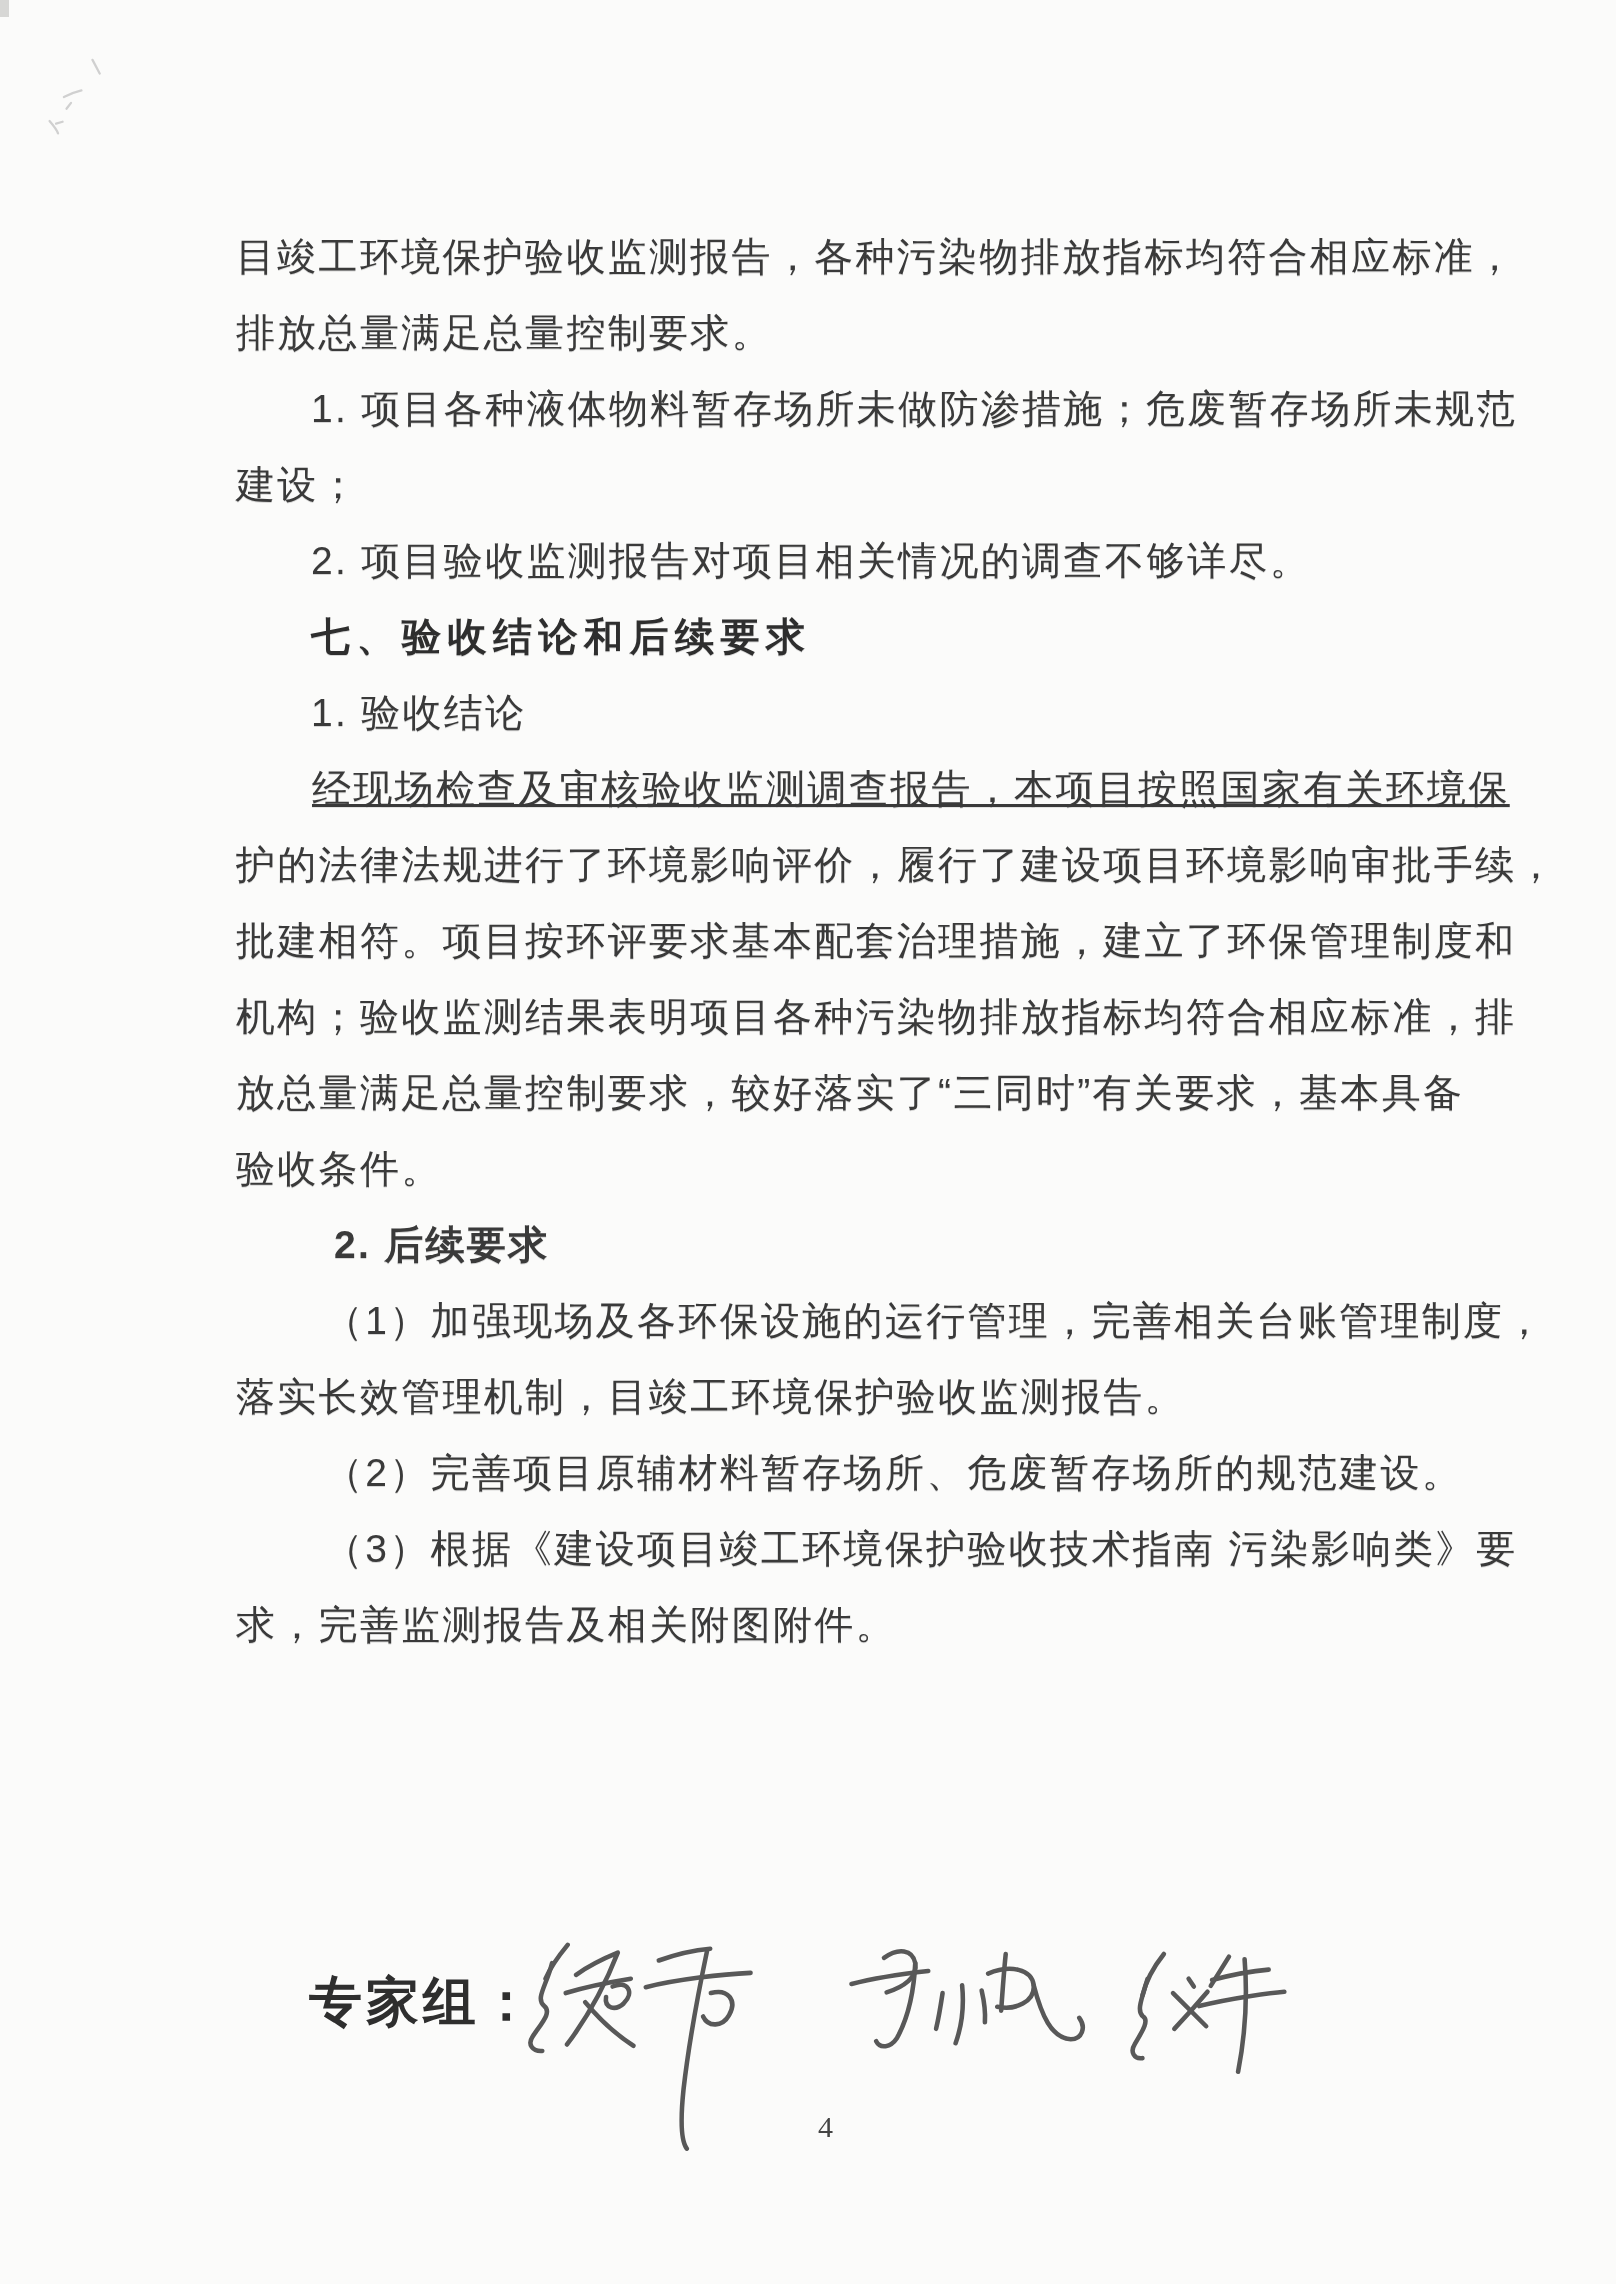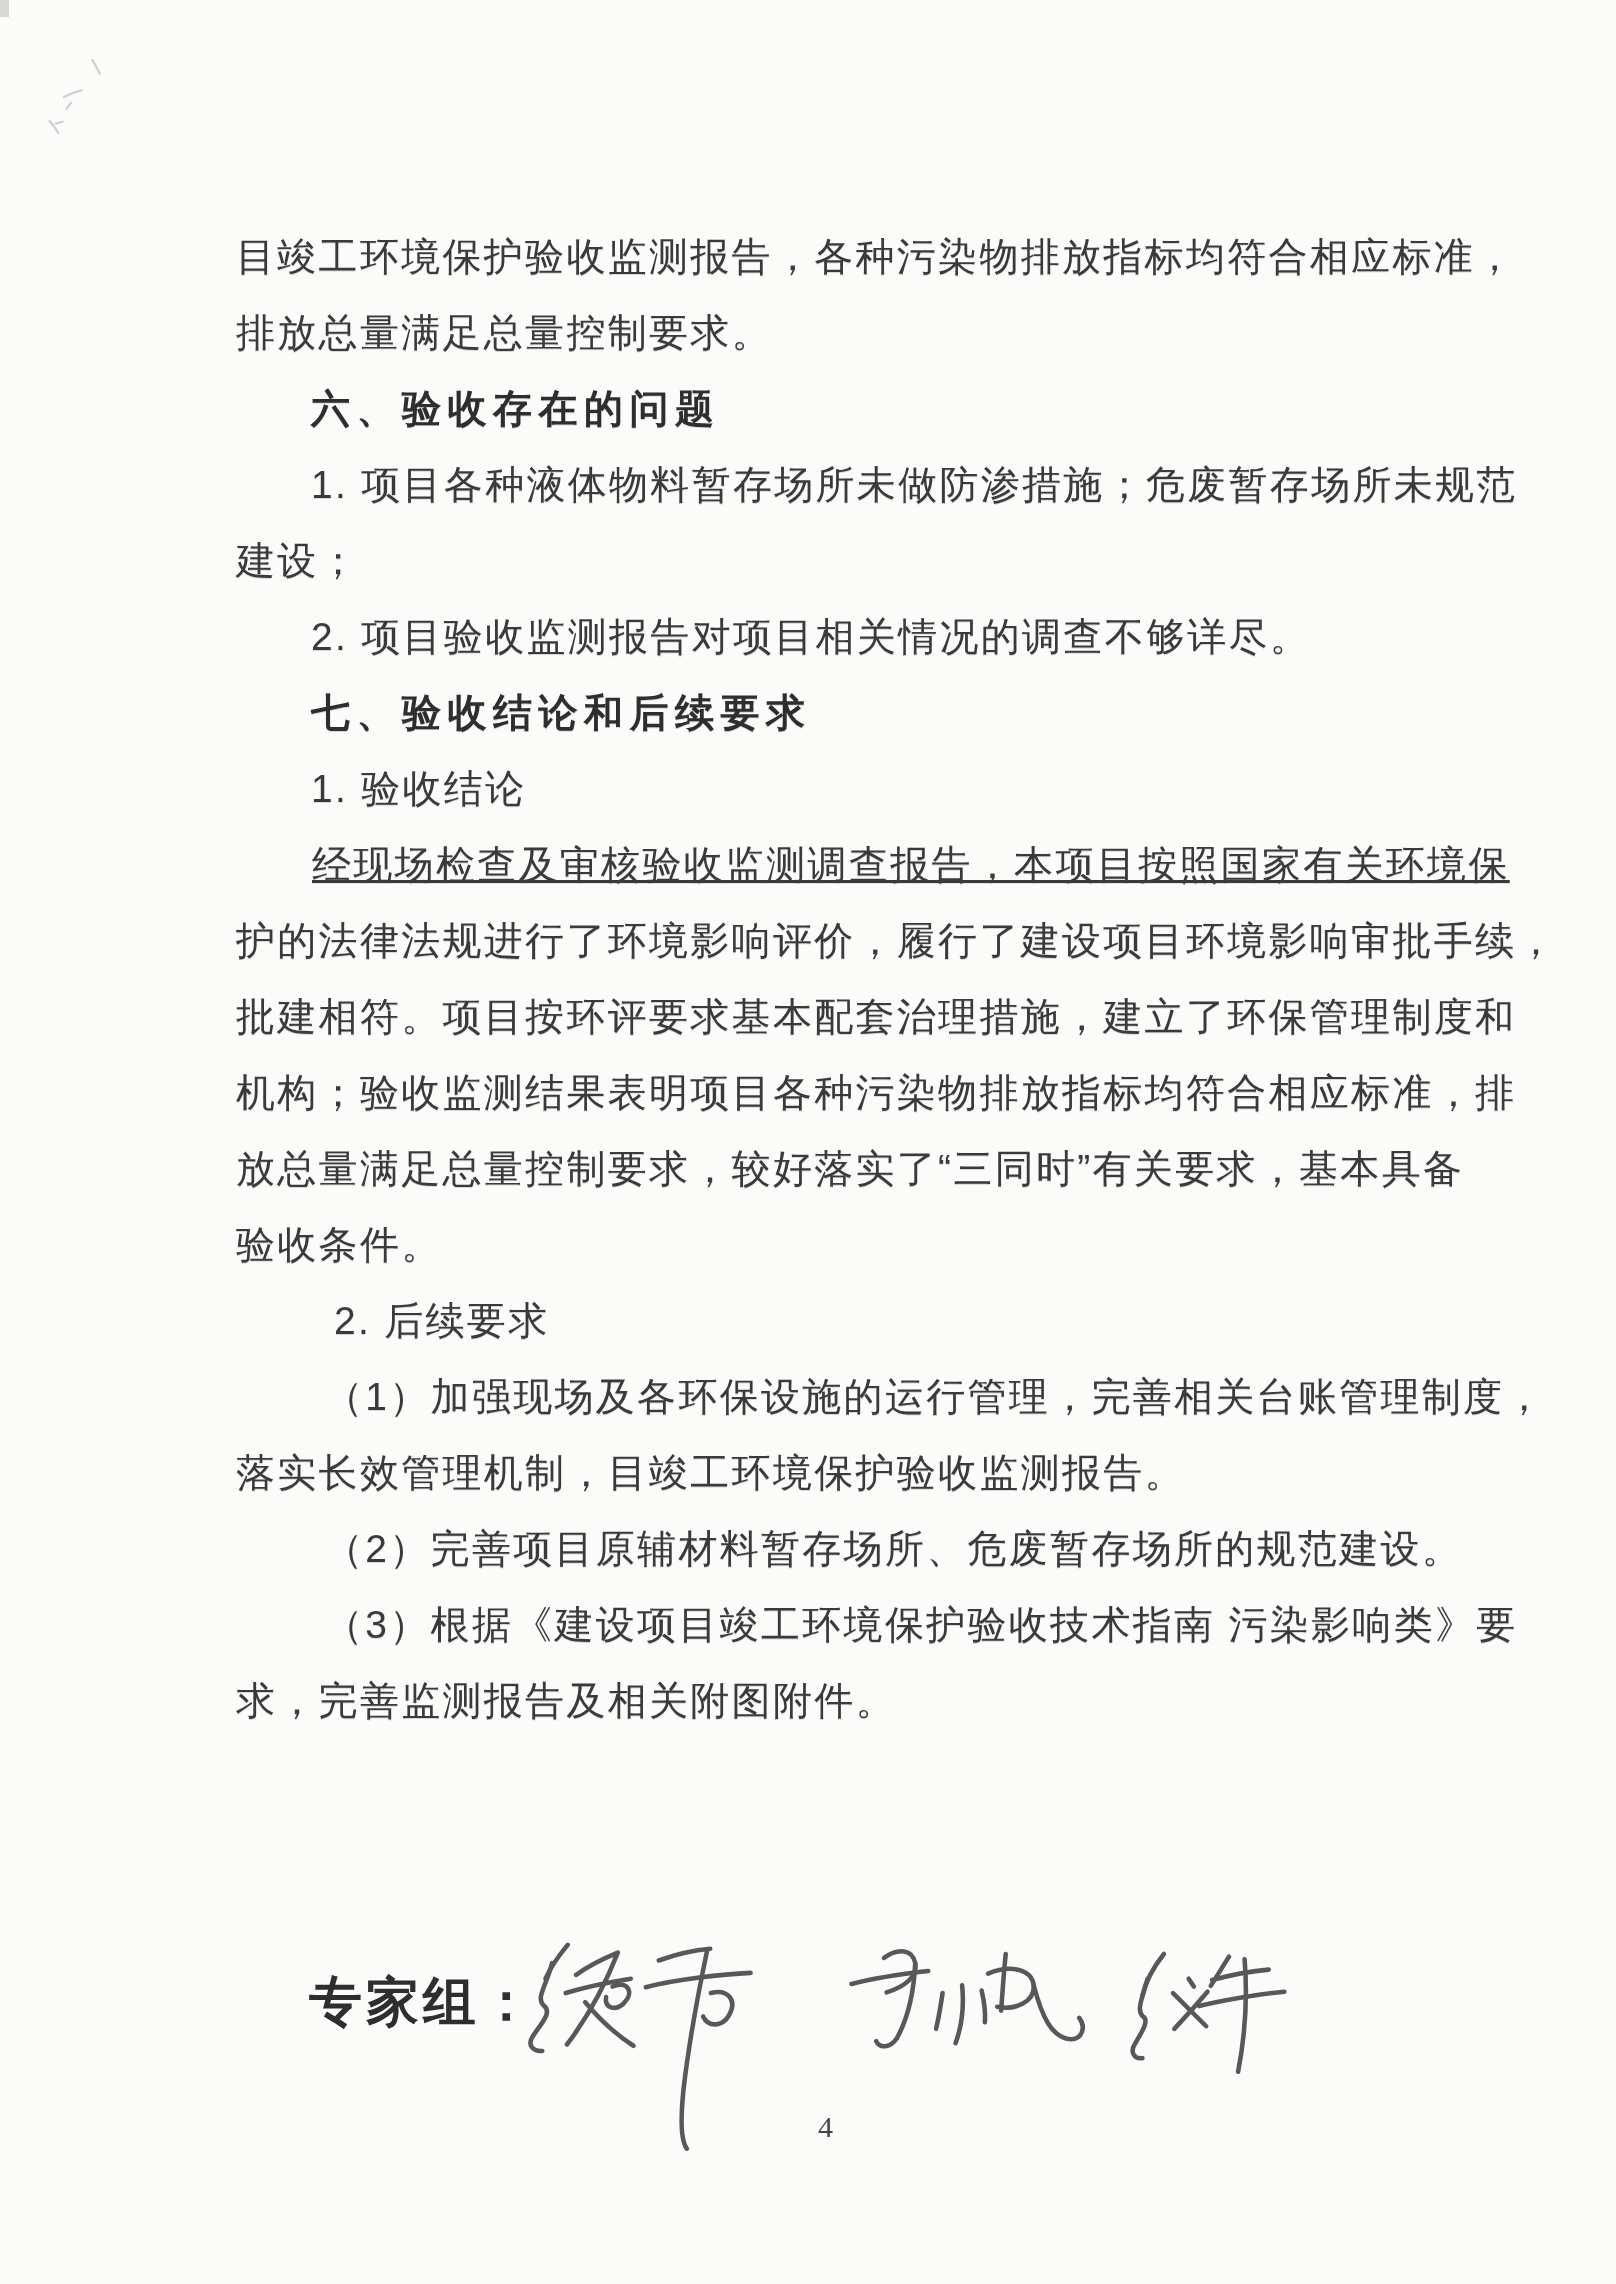--- a/index.html
+++ b/index.html
@@ -41,21 +41,21 @@
     text-shadow: 0 0.7px 0 rgba(58,58,58,0.18);
   }
   .line.heading {
     font-weight: bold;
     color: #2e2e2e;
     letter-spacing: 6.5px;
   }
   .ind-item   { padding-left: 75px; }  
   .ind-para   { padding-left: 76px; text-decoration: underline; }
   .ind-paren  { padding-left: 88px; }  
-  .ind-item2  { padding-left: 98px; }
+  .ind-item2  { padding-left: 98px; font-weight: bold; }
 
   .sig-row {
     position: absolute;
     left: 309px;
     top: 1949px;
     width: 1107px;
     height: 78px;
   }
   .sig-label {
     position: absolute;
@@ -98,21 +98,20 @@
       <path d="M98,149 C108,144 117,141 125,139"></path>
       <path d="M109,158 L102,167"></path>
       <path d="M76,186 C82,193 87,199 89,205"></path>
       <path d="M86,190 L96,187"></path>
     </g>
   </svg>
 
   <main class="doc">
     <div class="line">目竣工环境保护验收监测报告，各种污染物排放指标均符合相应标准，</div>
     <div class="line">排放总量满足总量控制要求。</div>
-    <div class="line heading ind-item">六、验收存在的问题</div>
     <div class="line ind-item">1. 项目各种液体物料暂存场所未做防渗措施；危废暂存场所未规范</div>
     <div class="line">建设；</div>
     <div class="line ind-item">2. 项目验收监测报告对项目相关情况的调查不够详尽。</div>
     <div class="line heading ind-item">七、验收结论和后续要求</div>
     <div class="line ind-item">1. 验收结论</div>
     <div class="line ind-para">经现场检查及审核验收监测调查报告，本项目按照国家有关环境保</div>
     <div class="line">护的法律法规进行了环境影响评价，履行了建设项目环境影响审批手续，</div>
     <div class="line">批建相符。项目按环评要求基本配套治理措施，建立了环保管理制度和</div>
     <div class="line">机构；验收监测结果表明项目各种污染物排放指标均符合相应标准，排</div>
     <div class="line">放总量满足总量控制要求，较好落实了“三同时”有关要求，基本具备</div>

